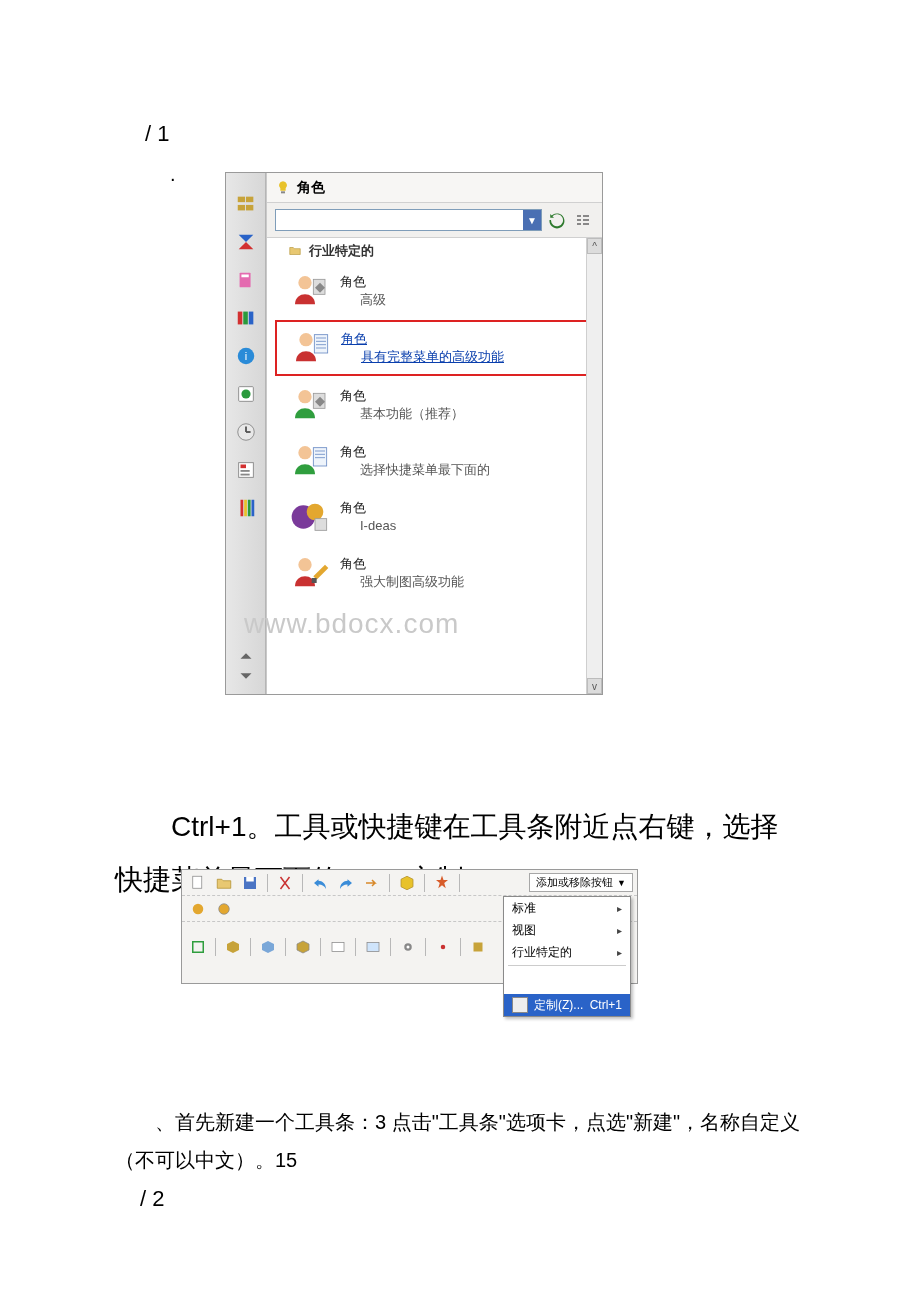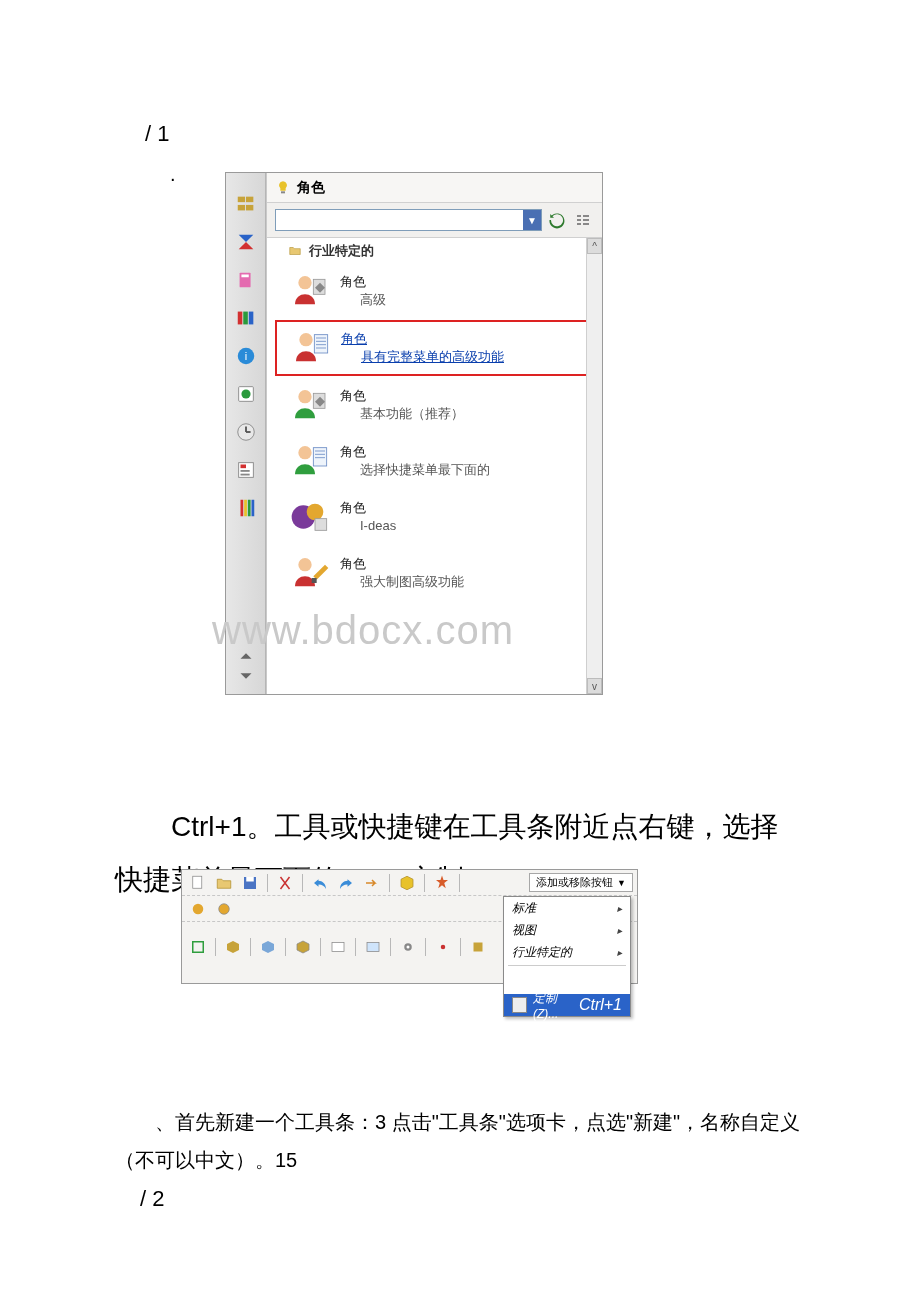--- a/index.html
+++ b/index.html
@@ -129,31 +129,31 @@
       background:#fff;border:1px solid #a7a7a7;
       padding:1px 6px;font-size:11px; display:flex;align-items:center;gap:4px;
     }
     .ctxmenu {
       position:absolute; right:6px; top:26px;
       width: 128px;
       background:#fff; border:1px solid #8a8a8a;
       box-shadow: 2px 2px 3px rgba(0,0,0,.25);
       font-size:12px;
     }
-    .mitem { height:22px;display:flex;align-items:center;justify-content:space-between;padding:0 8px;font-style:italic; }
+    .mitem { height:22px;display:flex;align-items:center;justify-content:space-between;padding:0 8px; }
     .mitem.sub::after { content:"▸"; color:#444; font-size:10px;}
     .mitem.hl { background:#2a63c8; color:#fff;margin-top:28px; }
     .mitem.hl .sc { color:#fff; }
-    .mitem .sc { color:#666; font-size:16px; }
+    .mitem .sc { color:#666; font-size:12px; }
     .mitem .iconbox{width:16px;height:16px;border:1px solid #888;background:#eee;margin-right:6px;}
     .msep { height:1px;background:#ccc;margin:2px 4px; }
     
     .wm {
-      position:absolute; left:212px; top:608px;
-      font-size:40px; letter-spacing:1px;
+      position:absolute; left:244px; top:608px;
+      font-size:28px; letter-spacing:1px;
       color:#c9c9c9; font-family: Arial, sans-serif;
       pointer-events:none; user-select:none;
     }
   </style>
 </head>
 <body>
 
 <p class="para p-top"><span>/ 1</span></p>
 <p class="para p-dot">.</p>
 

